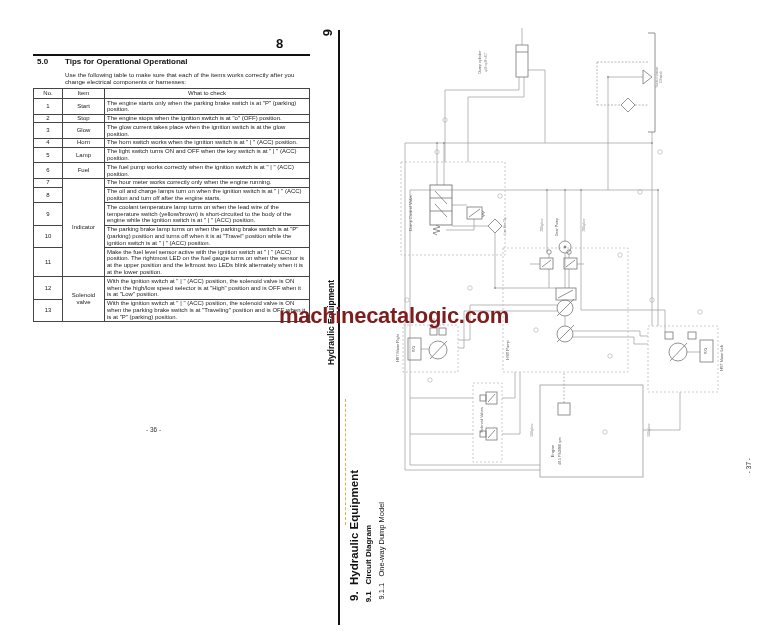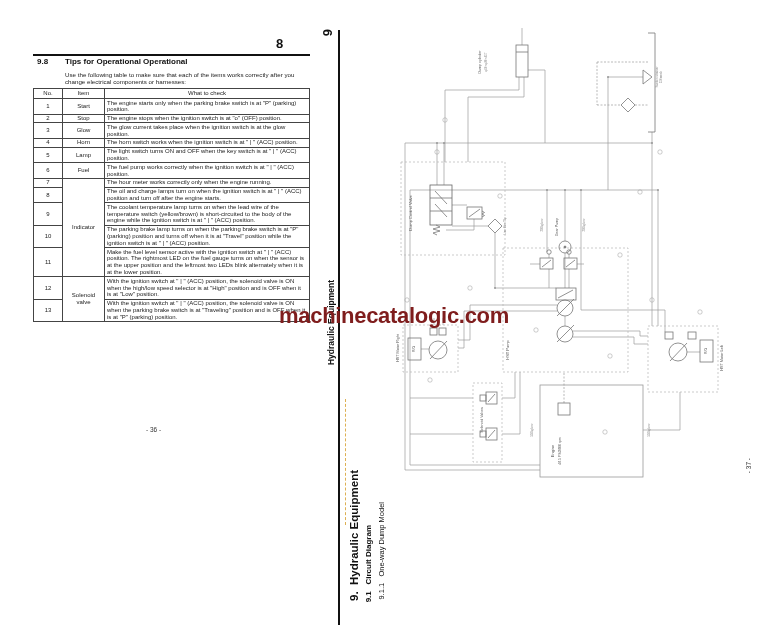--- a/index.html
+++ b/index.html
@@ -41,21 +41,21 @@
 </style>
 </head>
 <body>
 
 <div class="page">
 
   <div class="hdr-num">8</div>
   <div class="hdr-rule"></div>
 
   <div class="sec-head">
-    <span class="num">9.8</span>
+    <span class="num">5.0</span>
     <span>Tips for Operational Operational</span>
   </div>
 
   <div class="intro">Use the following table to make sure that each of the items works correctly after you change electrical components or harnesses:</div>
 
   <table class="checks">
     <colgroup>
         <col class="no-col">
         <col class="item-col">
         <col>

